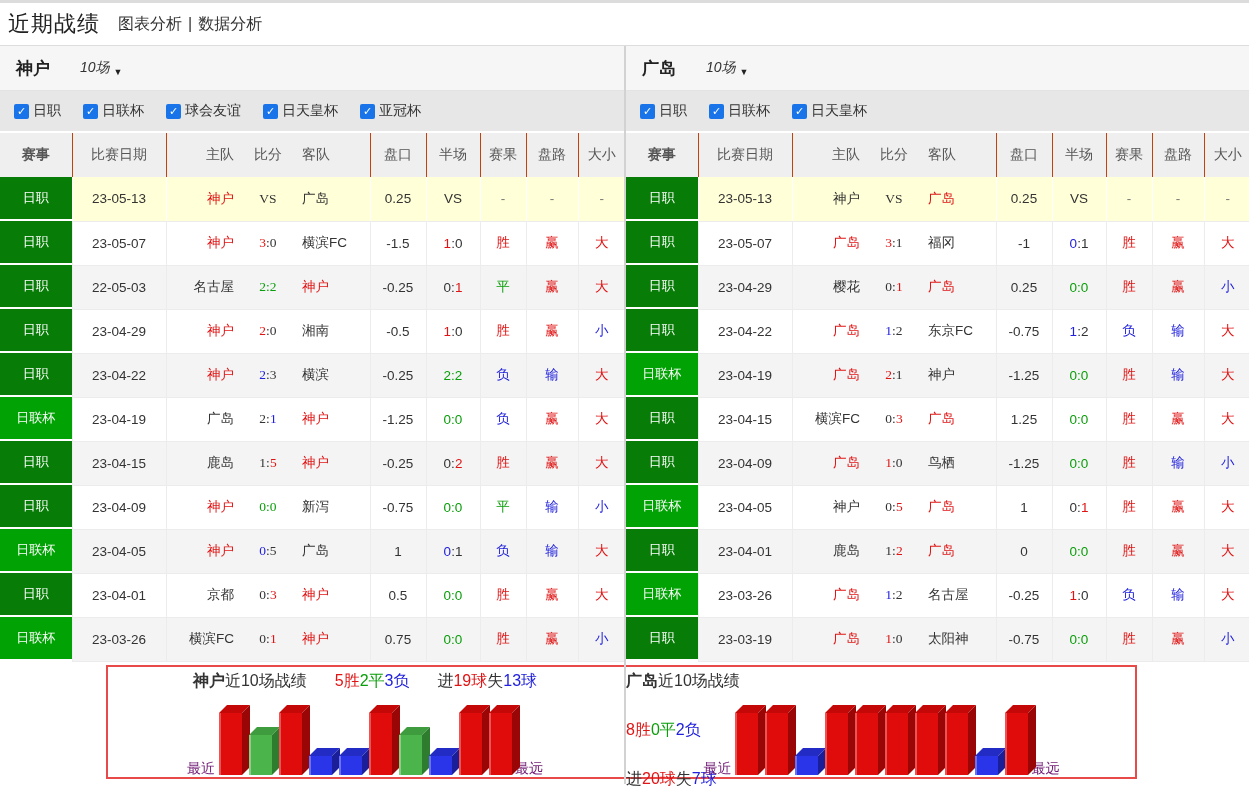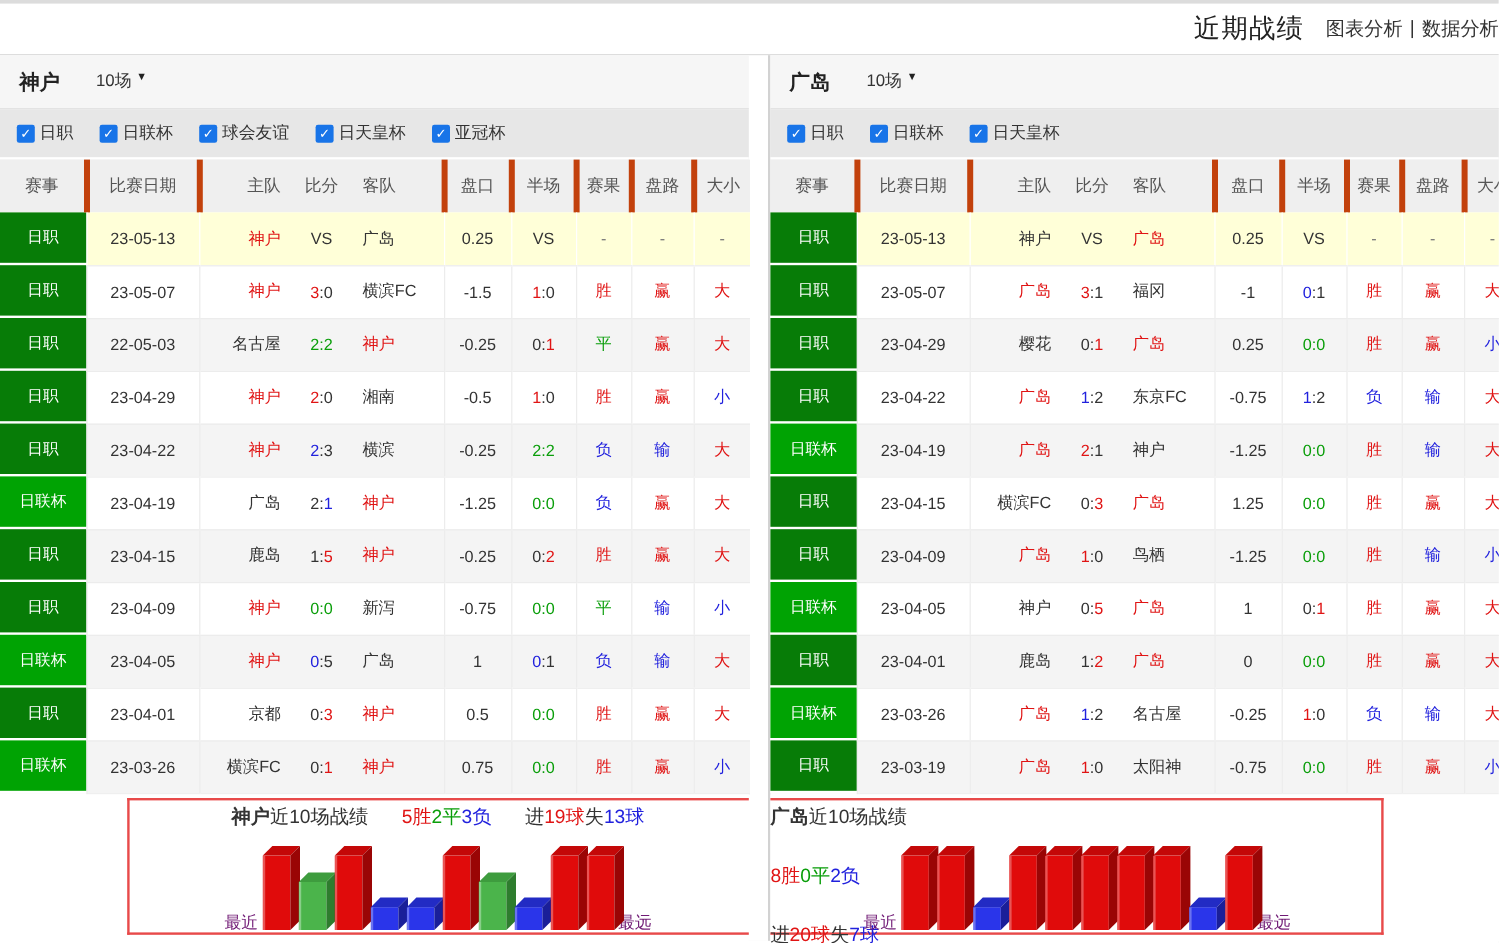--- a/index.html
+++ b/index.html
@@ -1,47 +1,47 @@
 <!DOCTYPE html>
 <html><head>
 <meta charset="utf-8">
 <style>
   html,body{margin:0;padding:0;background:#fff;}
   body{width:1249px;font-family:"Liberation Sans","DejaVu Sans",sans-serif;color:#333;}
   .top-strip{height:3px;background:#dcdcdc;}
-  .topbar{height:42px;display:flex;align-items:center;padding-left:8px;justify-content:flex-end;}
+  .topbar{height:42px;display:flex;align-items:center;padding-left:8px;}
   .page-title{font-size:22px;color:#222;letter-spacing:1px;}
   .analysis-links{margin-left:18px;font-size:16px;color:#333;display:flex;align-items:center;gap:6px;}
   .analysis-links a{color:#333;text-decoration:none;cursor:pointer;}
-  .panels{display:flex;border-top:1px solid #ddd;gap:16px;}
+  .panels{display:flex;border-top:1px solid #ddd;}
   .panel{width:624px;}
   .panel+.panel{border-left:2px solid #d2d2d2;width:623px;}
   .team-header{height:44px;background:#f6f6f6;display:flex;align-items:center;padding-left:16px;border-bottom:1px solid #e3e3e3;}
   .team-name{font-weight:bold;font-size:17px;color:#222;}
-  .count-dd{margin-left:30px;font-size:14px;color:#333;cursor:pointer;display:flex;align-items:flex-start;gap:4px;}
+  .count-dd{margin-left:30px;font-size:14px;color:#333;cursor:pointer;display:flex;align-items:flex-end;gap:4px;font-style:italic;}
   .caret{font-size:9px;color:#222;}
   .filters{height:40px;background:#e7e7e7;display:flex;align-items:center;gap:22px;padding-left:14px;font-size:14px;color:#333;border-bottom:2px solid #fff;}
   .filter{display:flex;align-items:center;gap:4px;cursor:pointer;}
   .cb{width:15px;height:15px;background:#1874e8;border-radius:2px;color:#fff;font-size:11px;font-weight:bold;display:flex;align-items:center;justify-content:center;flex:none;}
   table{border-collapse:collapse;table-layout:fixed;width:100%;}
-  thead th{height:42px;background:#efefef;color:#555;font-weight:400;font-size:14px;text-align:center;border-left:5px solid #c2410c;}
-  thead th:first-child{border-left:none;}
+  thead th{height:42px;background:#efefef;color:#555;font-weight:400;font-size:14px;text-align:center;border-left:1px solid #c2410c;}
+  thead th:first-child{border-left:none;font-weight:bold;}
   tbody td{height:43px;font-size:13.5px;color:#333;text-align:center;border-bottom:1px solid #ececec;border-left:1px solid #ececec;padding:0;}
   tbody td:first-child{border-left:none;}
   tbody tr:nth-child(odd){background:#f4f4f4;}
   tbody tr:nth-child(even){background:#fff;}
   tbody tr.hl{background:#ffffd8;}
   tbody tr.hl td{border-left-color:#fff;}
   td.badge-cell{background:#fff;border-bottom:none;}
   .badge-tag{display:flex;align-items:center;justify-content:center;height:42px;margin-bottom:2px;color:#fff;font-size:13px;background:#077c07;}
   .badge-tag.cup{background:#00a303;}
   .teams-cell,.teams-head{display:flex;align-items:center;height:43px;padding:0 6px;}
   .teams-head{height:42px;}
   .t-home{flex:1;text-align:right;padding-right:11px;}
-  .t-score{width:46px;flex:none;text-align:center;}
+  .t-score{width:46px;flex:none;text-align:center;font-family:Liberation Serif, serif;}
   .t-away{flex:1;text-align:left;padding-left:11px;}
   .c-red{color:#e01414;} .c-blue{color:#2121dd;} .c-green{color:#0a9e0a;} .c-k{color:#333;} .c-gray{color:#777;}
   .bold{font-weight:bold;}
   .summary{height:122px;background:#fff;position:relative;}
   .sum-box{position:absolute;top:3px;bottom:5px;border:2px solid #e84a4a;}
   .panel:first-child .sum-box{left:106px;right:0;border-right:none;}
   .panel+.panel .sum-box{left:0;right:112px;border-left:none;}
   .sum-title{position:absolute;top:9px;left:0;right:0;display:flex;justify-content:center;gap:28px;font-size:16px;color:#222;}
   .panel+.panel .sum-title{right:112px;flex-direction:column;}
   .panel:first-child .sum-title{left:106px;}

